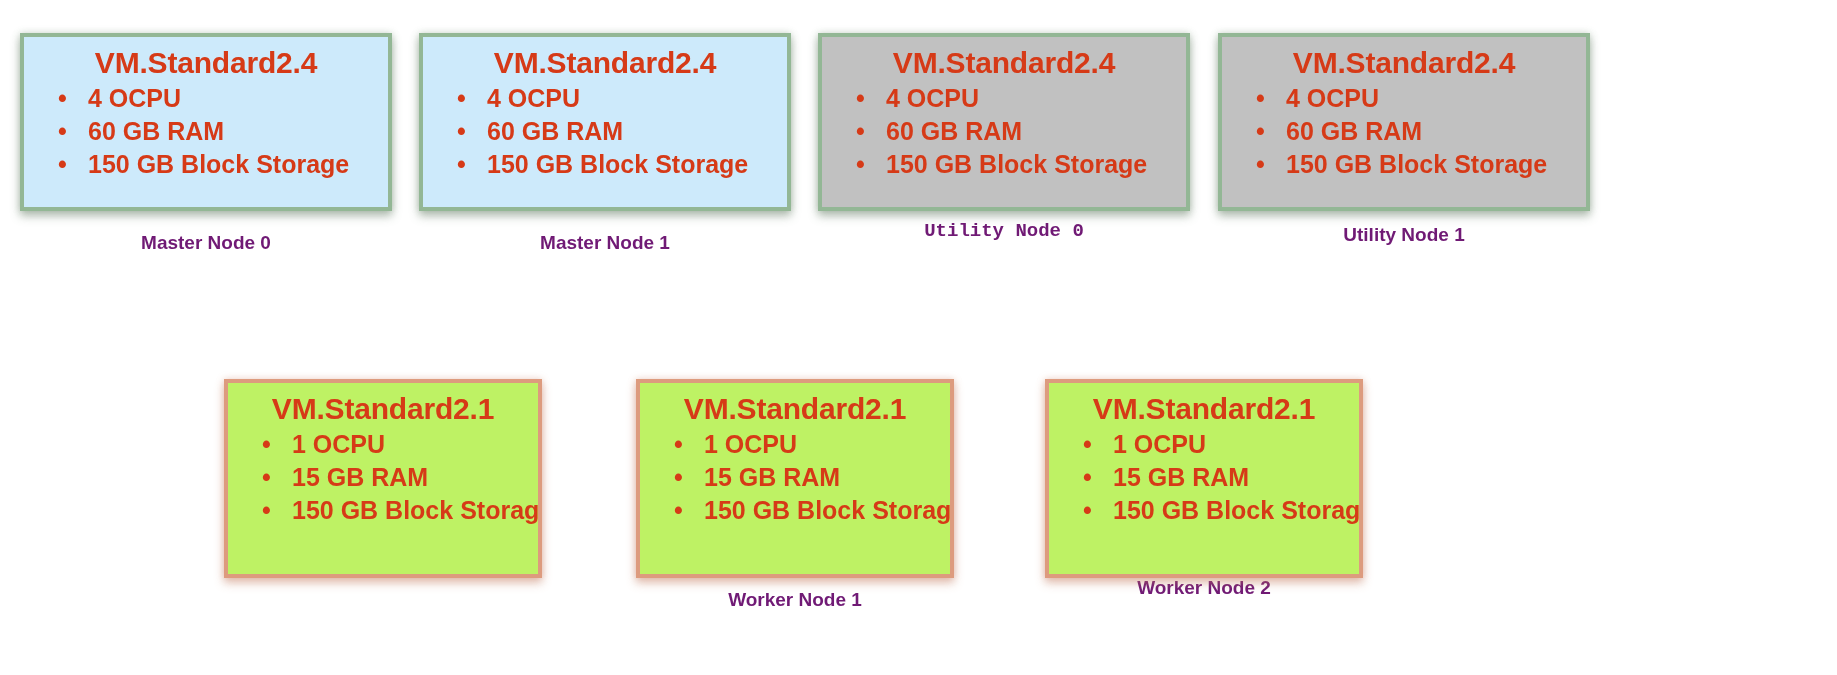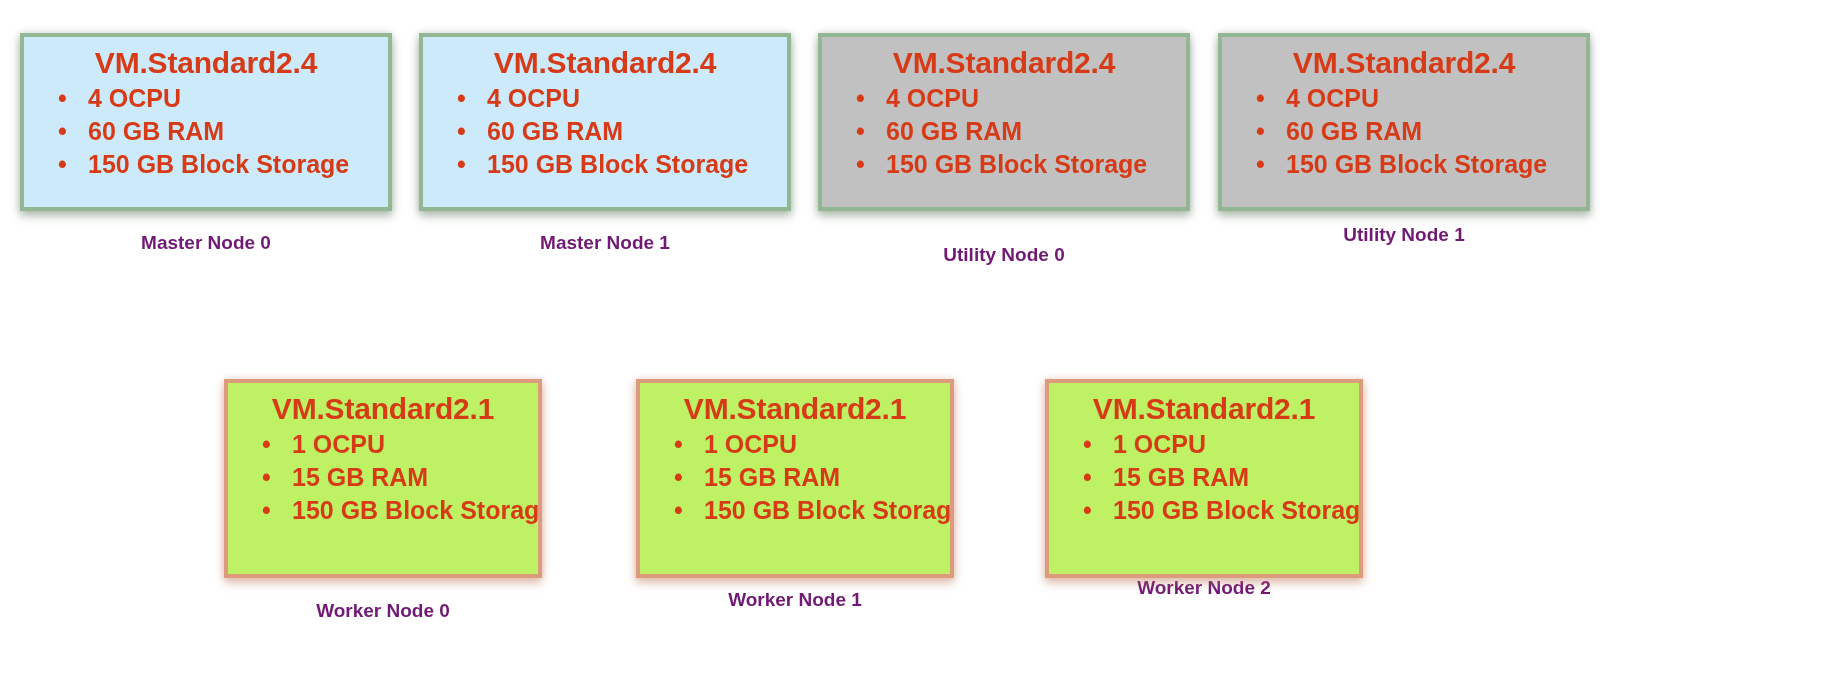--- a/index.html
+++ b/index.html
@@ -139,21 +139,21 @@
 
   <div class="node" style="left:818px; top:33px; width:372px;">
     <div class="card gray" style="height:178px;">
       <span class="card-title">VM.Standard2.4</span>
       <ul class="spec-list">
         <li class="spec-item"><span class="bullet">•</span><span>4 OCPU</span></li>
         <li class="spec-item"><span class="bullet">•</span><span>60 GB RAM</span></li>
         <li class="spec-item"><span class="bullet">•</span><span>150 GB Block Storage</span></li>
       </ul>
     </div>
-    <span class="caption" style="margin-top:34px;">Utility Node 0</span>
+    <span class="caption" style="margin-top:10px;font-family:Liberation Mono, monospace;">Utility Node 0</span>
   </div>
 
   <div class="node" style="left:1218px; top:33px; width:372px;">
     <div class="card gray" style="height:178px;">
       <span class="card-title">VM.Standard2.4</span>
       <ul class="spec-list">
         <li class="spec-item"><span class="bullet">•</span><span>4 OCPU</span></li>
         <li class="spec-item"><span class="bullet">•</span><span>60 GB RAM</span></li>
         <li class="spec-item"><span class="bullet">•</span><span>150 GB Block Storage</span></li>
       </ul>
@@ -163,21 +163,20 @@
 
   <div class="node" style="left:224px; top:379px; width:318px;">
     <div class="card orange" style="height:199px;">
       <span class="card-title">VM.Standard2.1</span>
       <ul class="spec-list">
         <li class="spec-item"><span class="bullet">•</span><span>1 OCPU</span></li>
         <li class="spec-item"><span class="bullet">•</span><span>15 GB RAM</span></li>
         <li class="spec-item"><span class="bullet">•</span><span>150 GB Block Storage</span></li>
       </ul>
     </div>
-    <span class="caption" style="margin-top:23px;">Worker Node 0</span>
   </div>
 
   <div class="node" style="left:636px; top:379px; width:318px;">
     <div class="card orange" style="height:199px;">
       <span class="card-title">VM.Standard2.1</span>
       <ul class="spec-list">
         <li class="spec-item"><span class="bullet">•</span><span>1 OCPU</span></li>
         <li class="spec-item"><span class="bullet">•</span><span>15 GB RAM</span></li>
         <li class="spec-item"><span class="bullet">•</span><span>150 GB Block Storage</span></li>
       </ul>

